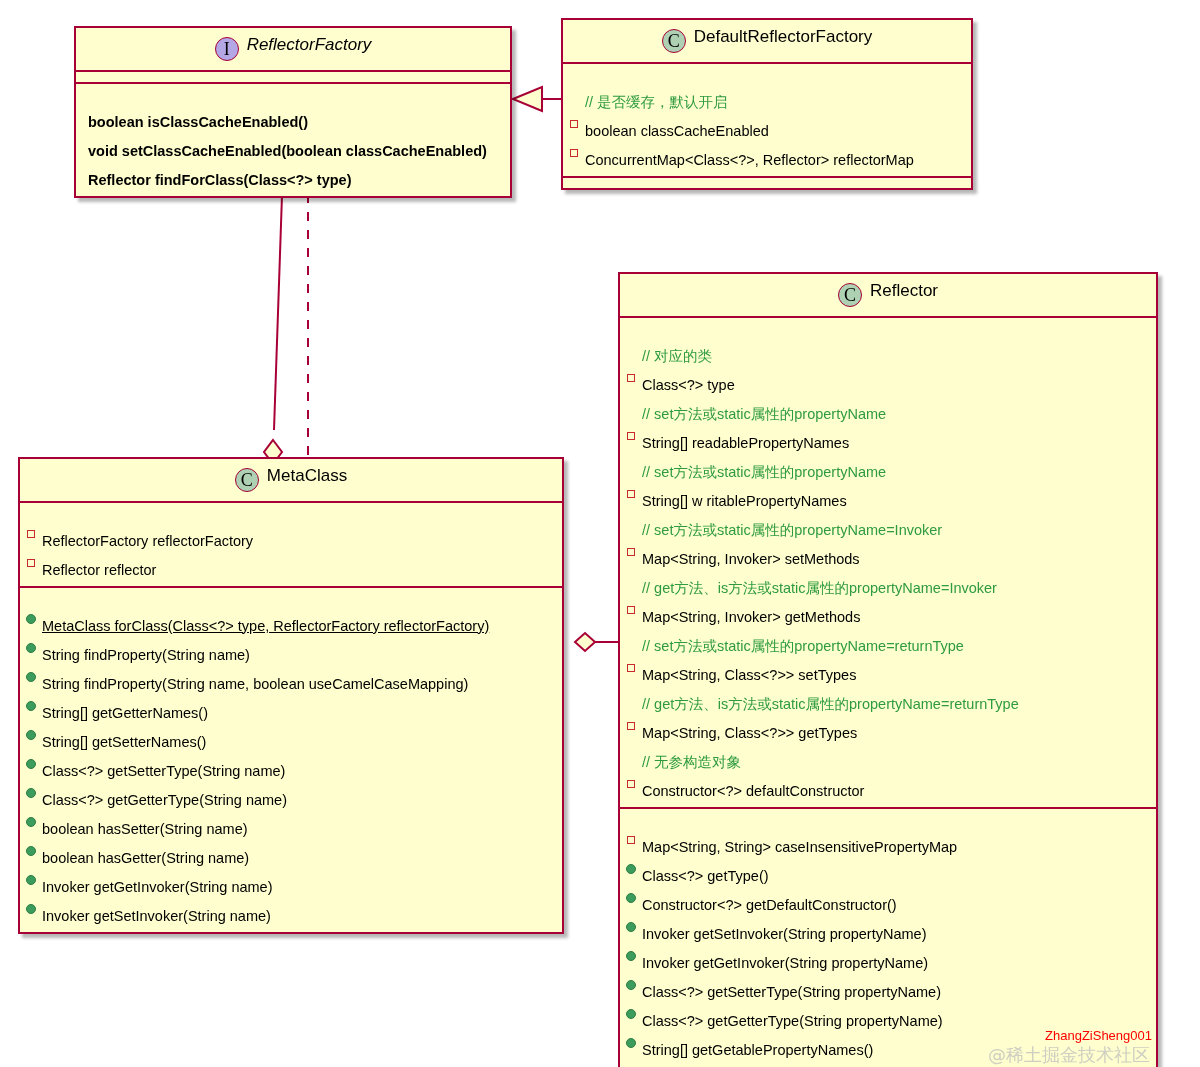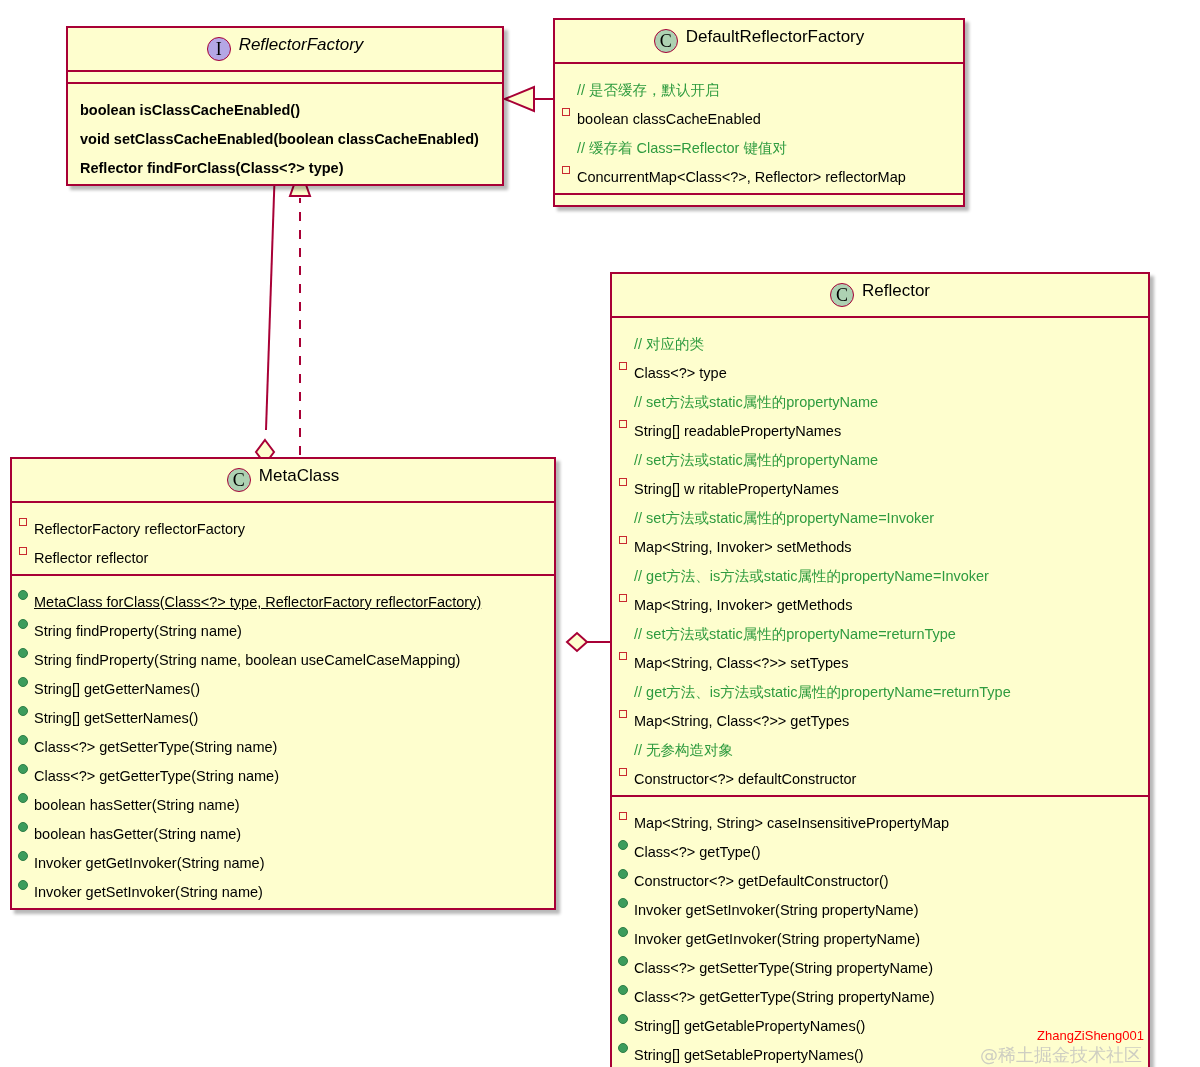--- a/index.html
+++ b/index.html
@@ -12,20 +12,21 @@
     height: 1067px;
     position: relative;
     overflow: hidden;
     font-family: "Liberation Sans", sans-serif;
   }
   #canvas {
     position: absolute;
     inset: 0;
     width: 1156px;
     height: 1067px;
+    margin-left: 8px;
   }
 
   
   .uml-box {
     position: absolute;
     background: #FEFECE;
     border: 2px solid #A80036;
     box-shadow: 4px 4px 3px rgba(0,0,0,0.28);
     box-sizing: border-box;
     z-index: 5;
@@ -38,21 +39,21 @@
     white-space: nowrap;
   }
   .uml-header .title-italic { font-style: italic; }
   .uml-sep {
     border-top: 2px solid #A80036;
     height: 0;
     font-size: 0;
     line-height: 0;
   }
   .uml-compartment {
-    padding: 8px 6px 5px 6px;
+    padding: 20px 6px 5px 6px;
   }
   .uml-compartment.empty { height: 10px; padding: 0; }
 
   
   .stereo {
     display: inline-block;
     width: 24px;
     height: 24px;
     line-height: 22px;
     border-radius: 50%;
@@ -212,24 +213,20 @@
     <div class="uml-sep"></div>
     <div class="uml-compartment">
       <div class="member comment">
         <span class="marker none"></span>
         <span class="mtext">// 是否缓存，默认开启</span>
       </div>
       <div class="member">
         <span class="marker field"></span>
         <span class="mtext">boolean classCacheEnabled</span>
       </div>
-      <div class="member comment">
-        <span class="marker none"></span>
-        <span class="mtext">// 缓存着 Class=Reflector 键值对</span>
-      </div>
       <div class="member">
         <span class="marker field"></span>
         <span class="mtext">ConcurrentMap&lt;Class&lt;?&gt;, Reflector&gt; reflectorMap</span>
       </div>
     </div>
     <div class="uml-sep"></div>
     <div class="uml-compartment empty"></div>
   </div>
 
   <div class="uml-box" id="box-reflector" style="left:610px; top:272px; width:540px;">

